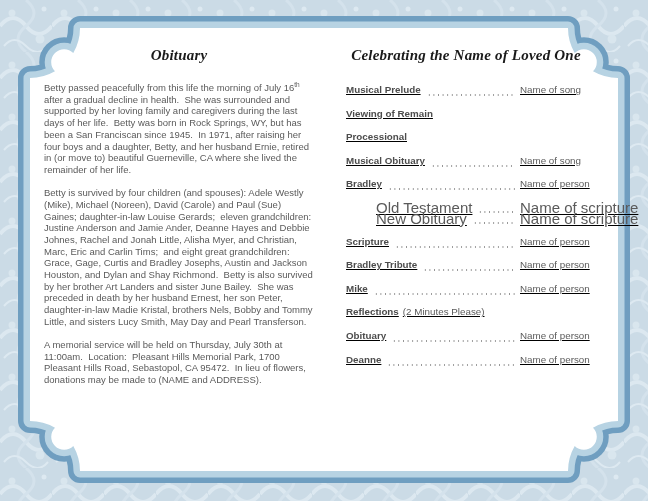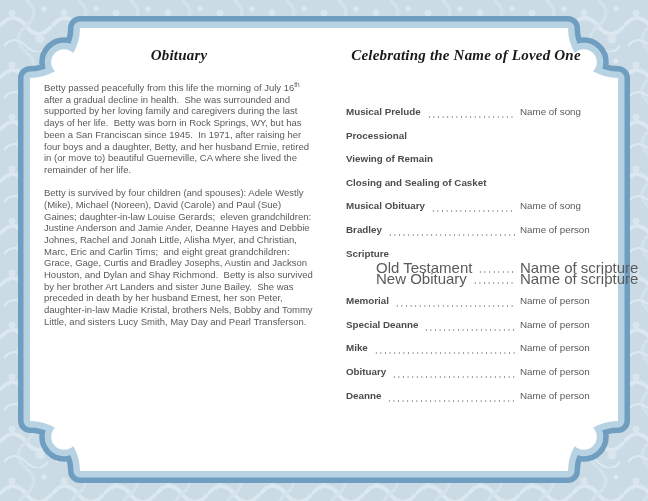--- a/index.html
+++ b/index.html
@@ -24,21 +24,21 @@
   }
 
   .obit-body { margin-top:18px; }
   .obit-body p {
     margin:0 0 11.5px 0;
     font-size:9.5px; line-height:11.7px; color:#5a5a5a;
     white-space:pre-wrap; text-align:left;
   }
   .obit-body sup { font-size:6.5px; vertical-align:super; line-height:0; }
 
-  .program { margin-top:42px; }
+  .program { margin-top:20px;text-decoration:underline; }
   .prow {
     display:flex; align-items:baseline;
     font-size:9.8px; line-height:12px;
     margin:0 0 11.6px 0; color:#5a5a5a;
   }
   .plabel { font-weight:bold; color:#4c4c4c; white-space:nowrap; }
   .psuffix { margin-left:4px; color:#5a5a5a; white-space:nowrap; }
   .leader {
     flex:1 1 auto; align-self:flex-end; height:8px; margin:0 5px;
     background-image:radial-gradient(circle, #949494 0.7px, rgba(0,0,0,0) 0.9px);
@@ -95,92 +95,91 @@
          A 50 50 0 0 0 73.3,446 A 12.9 12.9 0 0 1 55,427.7 A 50 50 0 0 0 30,421
          L 30,78
          A 50 50 0 0 0 55,71.3 A 12.9 12.9 0 0 1 73.3,53 A 50 50 0 0 0 80,28 Z"></path>
   </svg>
 
   <div class="col col-left">
     <h1 class="section-title">Obituary</h1>
     <div class="obit-body">
       <p><span>Betty passed peacefully from this life the morning of July 16</span><sup>th</sup><span> after a gradual decline in health.  She was surrounded and supported by her loving family and caregivers during the last days of her life.  Betty was born in Rock Springs, WY, but has been a San Franciscan since 1945.  In 1971, after raising her four boys and a daughter, Betty, and her husband Ernie, retired in (or move to) beautiful Guerneville, CA where she lived the remainder of her life.</span></p>
       <p>Betty is survived by four children (and spouses): Adele Westly (Mike), Michael (Noreen), David (Carole) and Paul (Sue) Gaines; daughter-in-law Louise Gerards;  eleven grandchildren: Justine Anderson and Jamie Ander, Deanne Hayes and Debbie Johnes, Rachel and Jonah Little, Alisha Myer, and Christian, Marc, Eric and Carlin Tims;  and eight great grandchildren: Grace, Gage, Curtis and Bradley Josephs, Austin and Jackson Houston, and Dylan and Shay Richmond.  Betty is also survived by her brother Art Landers and sister June Bailey.  She was preceded in death by her husband Ernest, her son Peter, daughter-in-law Madie Kristal, brothers Nels, Bobby and Tommy Little, and sisters Lucy Smith, May Day and Pearl Transferson.</p>
+      <p>A memorial service will be held on Thursday, July 30th at 11:00am.  Location:  Pleasant Hills Memorial Park, 1700 Pleasant Hills Road, Sebastopol, CA 95472.  In lieu of flowers, donations may be made to (NAME and ADDRESS).</p>
     </div>
   </div>
 
   <div class="col col-right">
     <h1 class="section-title">Celebrating the Name of Loved One</h1>
 
     <div class="program">
 
       <div class="prow">
         <span class="plabel">Musical Prelude</span>
         <span class="leader"></span>
         <span class="pvalue">Name of song</span>
       </div>
 
       <div class="prow">
-        <span class="plabel">Processional</span>
-      </div>
-
-      <div class="prow">
         <span class="plabel">Viewing of Remain</span>
       </div>
 
       <div class="prow">
-        <span class="plabel">Closing and Sealing of Casket</span>
+        <span class="plabel">Processional</span>
       </div>
+
 
       <div class="prow">
         <span class="plabel">Musical Obituary</span>
         <span class="leader"></span>
         <span class="pvalue">Name of song</span>
       </div>
 
       <div class="prow">
         <span class="plabel">Bradley</span>
         <span class="leader"></span>
         <span class="pvalue">Name of person</span>
       </div>
 
-      <div class="prow" style="margin-bottom:0;">
-        <span class="plabel">Scripture</span>
-      </div>
       <div class="sub-block">
         <div class="prow">
           <span class="plabel">Old Testament</span>
           <span class="leader"></span>
           <span class="pvalue">Name of scripture</span>
         </div>
         <div class="prow">
           <span class="plabel">New Obituary</span>
           <span class="leader"></span>
           <span class="pvalue">Name of scripture</span>
         </div>
       </div>
 
       <div class="prow">
-        <span class="plabel">Memorial</span>
+        <span class="plabel">Scripture</span>
         <span class="leader"></span>
         <span class="pvalue">Name of person</span>
       </div>
 
       <div class="prow">
-        <span class="plabel">Special Deanne</span>
+        <span class="plabel">Bradley Tribute</span>
         <span class="leader"></span>
         <span class="pvalue">Name of person</span>
       </div>
 
       <div class="prow">
         <span class="plabel">Mike</span>
         <span class="leader"></span>
         <span class="pvalue">Name of person</span>
       </div>
 
+      <div class="prow">
+        <span class="plabel">Reflections</span>
+        <span class="psuffix">(2 Minutes Please)</span>
+      </div>
 
       <div class="prow">
         <span class="plabel">Obituary</span>
         <span class="leader"></span>
         <span class="pvalue">Name of person</span>
       </div>
 
       <div class="prow">
         <span class="plabel">Deanne</span>
         <span class="leader"></span>

